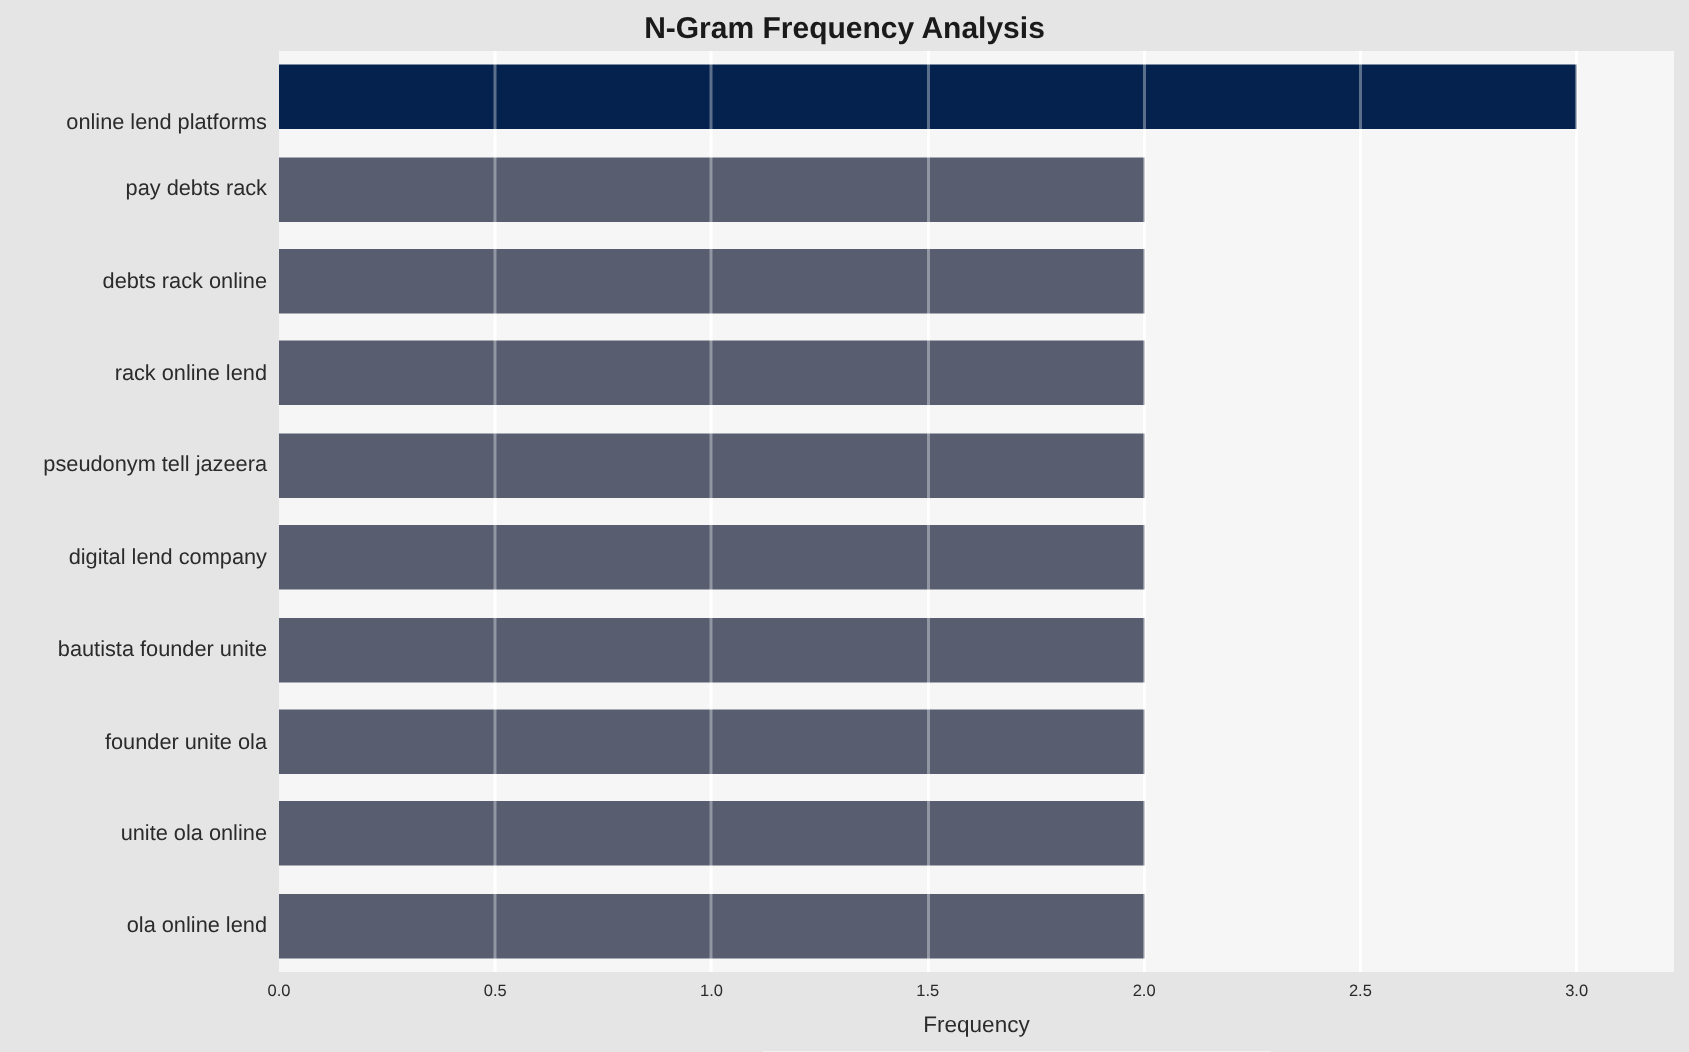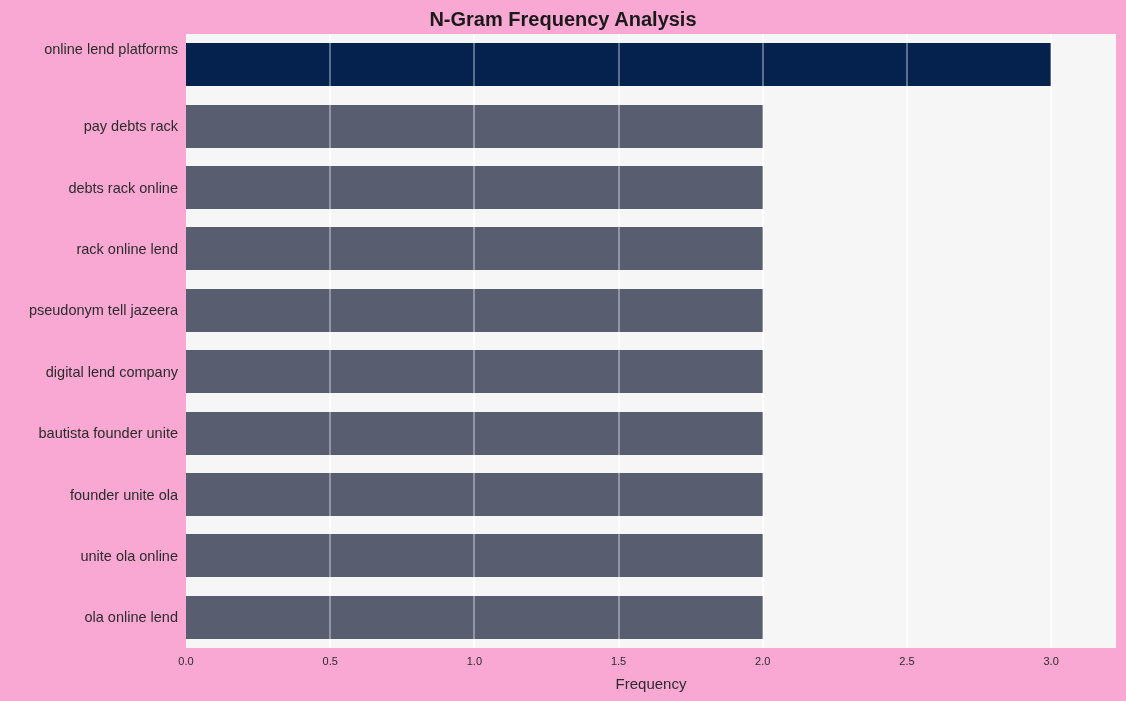--- a/index.html
+++ b/index.html
@@ -121,21 +121,21 @@
     width: 930px;
     text-align: center;
     font-size: 15px;
     color: #2b2b2b;
     line-height: 20px;
   }
 </style>
 </head>
 <body>
 
-<div id="chart-root" style="background: #f9a8d4;">
+<div id="chart-root" style="background: #e5e5e5;">
 
   <div class="chart-title">N-Gram Frequency Analysis</div>
 
   <div class="plot-area" style="background: rgb(246, 246, 247);">
     <div class="grid-layer">
         <div class="gridline" style="left: 143.186px;"></div>
         <div class="gridline" style="left: 287.372px;"></div>
         <div class="gridline" style="left: 431.558px;"></div>
         <div class="gridline" style="left: 575.744px;"></div>
         <div class="gridline" style="left: 719.93px;"></div>
@@ -157,21 +157,21 @@
         <div class="gridline-over" style="left: 143.186px;"></div>
         <div class="gridline-over" style="left: 287.372px;"></div>
         <div class="gridline-over" style="left: 431.558px;"></div>
         <div class="gridline-over" style="left: 575.744px;"></div>
         <div class="gridline-over" style="left: 719.93px;"></div>
         <div class="gridline-over" style="left: 864.116px;"></div>
       </div>
   </div>
 
   <div class="ylabels">
-      <div class="ytick-label" style="top: 6px;">online lend platforms</div>
+      <div class="ytick-label" style="top: 39px;">online lend platforms</div>
       <div class="ytick-label" style="top: 83.1px;">pay debts rack</div>
       <div class="ytick-label" style="top: 144.5px;">debts rack online</div>
       <div class="ytick-label" style="top: 205.9px;">rack online lend</div>
       <div class="ytick-label" style="top: 267.3px;">pseudonym tell jazeera</div>
       <div class="ytick-label" style="top: 328.7px;">digital lend company</div>
       <div class="ytick-label" style="top: 390.1px;">bautista founder unite</div>
       <div class="ytick-label" style="top: 451.5px;">founder unite ola</div>
       <div class="ytick-label" style="top: 512.9px; text-align: right;">unite ola online</div>
       <div class="ytick-label" style="top: 574.3px;">ola online lend</div>
     </div>

